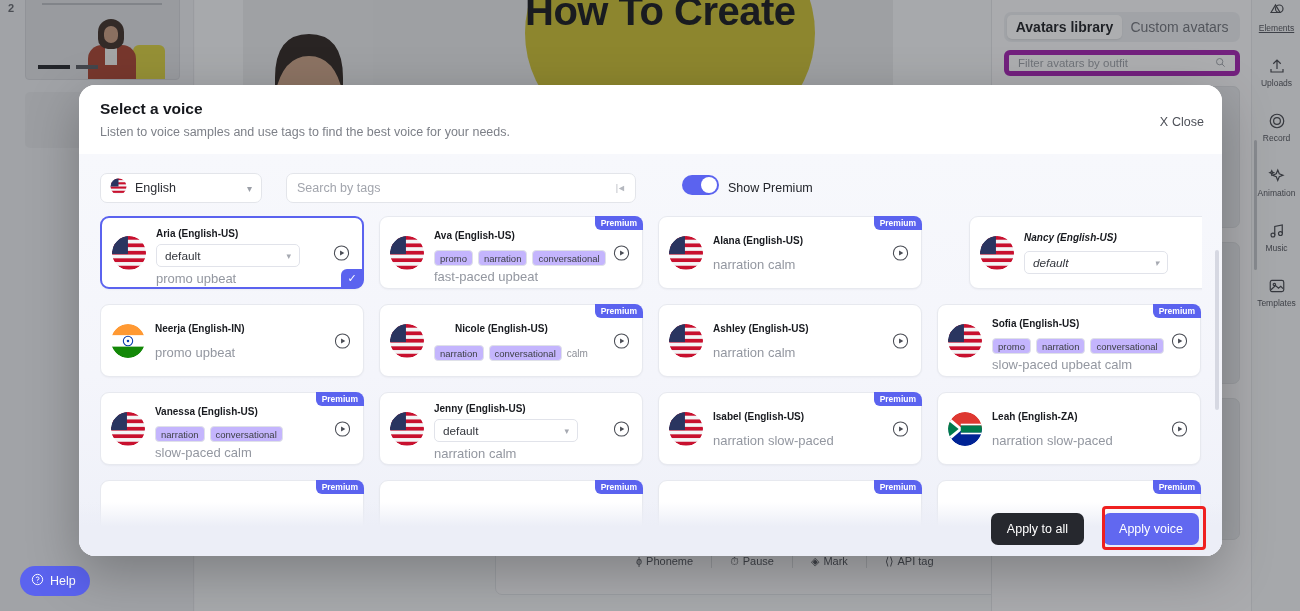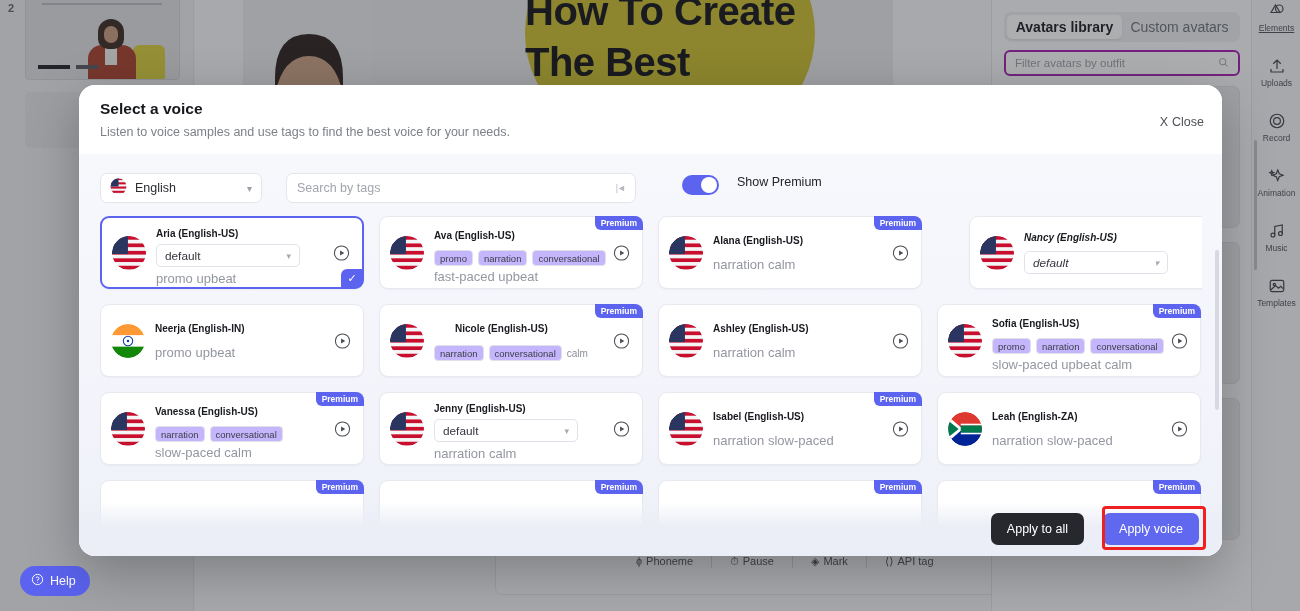--- a/index.html
+++ b/index.html
@@ -109,21 +109,21 @@
     position: absolute; left: 12px; top: 12px; width: 236px; height: 30px;
     background: #eceef1; border-radius: 7px; display:flex; padding: 3px;
   }
   .avatar-tab {
     flex: 1; display:flex; align-items:center; justify-content:center;
     font-size: 14px; color: #6e7178; border-radius: 5px;
   }
   .avatar-tab.active { background:#ffffff; color:#191b1f; font-weight: 700; box-shadow: 0 1px 2px rgba(0,0,0,0.08); }
   .avatar-filter {
     position: absolute; left: 12px; top: 50px; width: 236px; height: 26px;
-    background: #ffffff; border: 2px solid #a21caf; border-radius: 6px;
+    background: #ffffff; border: 5px solid #a21caf; border-radius: 6px;
     display:flex; align-items:center; padding: 4px 9px;
     font-size: 11.5px; color: #9ca0a7;
   }
   .avatar-filter .mag { margin-left:auto; color:#9ca0a7; }
   .avatar-grid {
     position: absolute; left: 12px; top: 86px; width: 236px; bottom: 0;
   }
   .avatar-card {
     position: absolute; width: 111px; height: 142px;
     background: #e8eaed; border: 1px solid #dfe1e4; border-radius: 7px;
@@ -195,21 +195,21 @@
   .lang-select .chev { margin-left:auto; color:#9b9fa7; font-size: 10px; }
   .tag-search {
     position:absolute; left: 186px; top: 0; width: 350px; height: 30px;
     background:#ffffff; border:1px solid #e3e5ea; border-radius: 7px;
     display:flex; align-items:center; padding: 0 10px;
     font-size: 12.5px; color: #a2a5ad;
   }
   .tag-search .ico { margin-left:auto; color:#b5b8bf; font-size: 9px; letter-spacing:-1px; }
   .premium-toggle-wrap {
     position:absolute; left: 582px; top: 2px;
-    display:flex; align-items:flex-start; gap: 18px;
+    display:flex; align-items:flex-end; gap: 9px;
   }
   .toggle {
     width: 37px; height: 20px; border-radius: 10px; background: #5b63ef;
     position: relative; cursor: pointer;
   }
   .toggle .knob {
     position:absolute; right: 2px; top: 2px; width: 16px; height: 16px;
     border-radius: 50%; background:#ffffff;
   }
   .premium-toggle-label { font-size: 12.5px; color: #23252b; }
@@ -333,21 +333,20 @@
     <div class="canvas-person">
       <svg width="130" height="250" viewBox="0 0 130 250">
         <rect x="0" y="0" width="130" height="250" fill="#e9eaec"></rect>
         <rect x="18" y="150" width="96" height="100" rx="24" fill="#2e3238"></rect>
         <circle cx="66" cy="120" r="34" fill="#caa184"></circle>
         <path d="M32 118 Q32 74 66 74 Q100 74 100 118 L100 134 Q92 96 66 96 Q40 96 32 134 Z" fill="#2a211c"></path>
       </svg>
     </div>
     <div class="canvas-title">
       <div>How To Create</div>
-      <div>The Best</div>
     </div>
 
     <div class="script-panel">
       <div class="script-tools">
         <div class="tool">
           <span>ɸ</span>
           <span>Phoneme</span>
         </div>
         <div class="divider"></div>
         <div class="tool">

